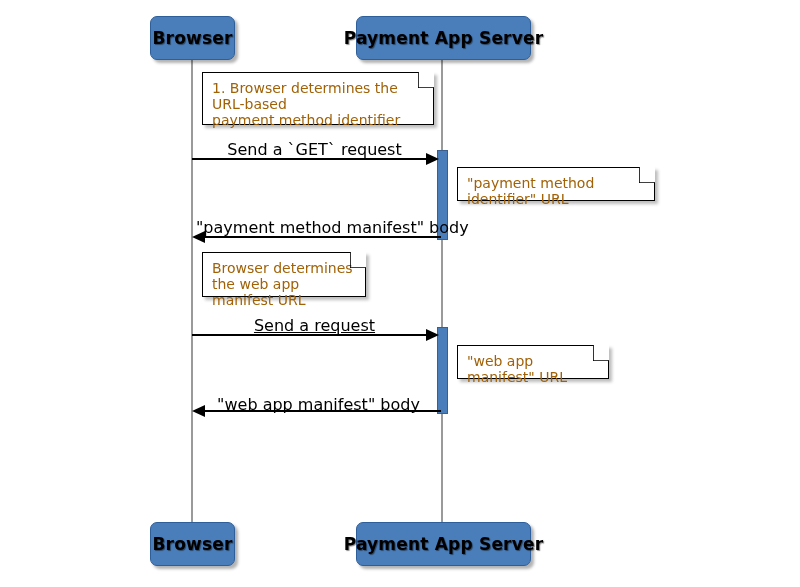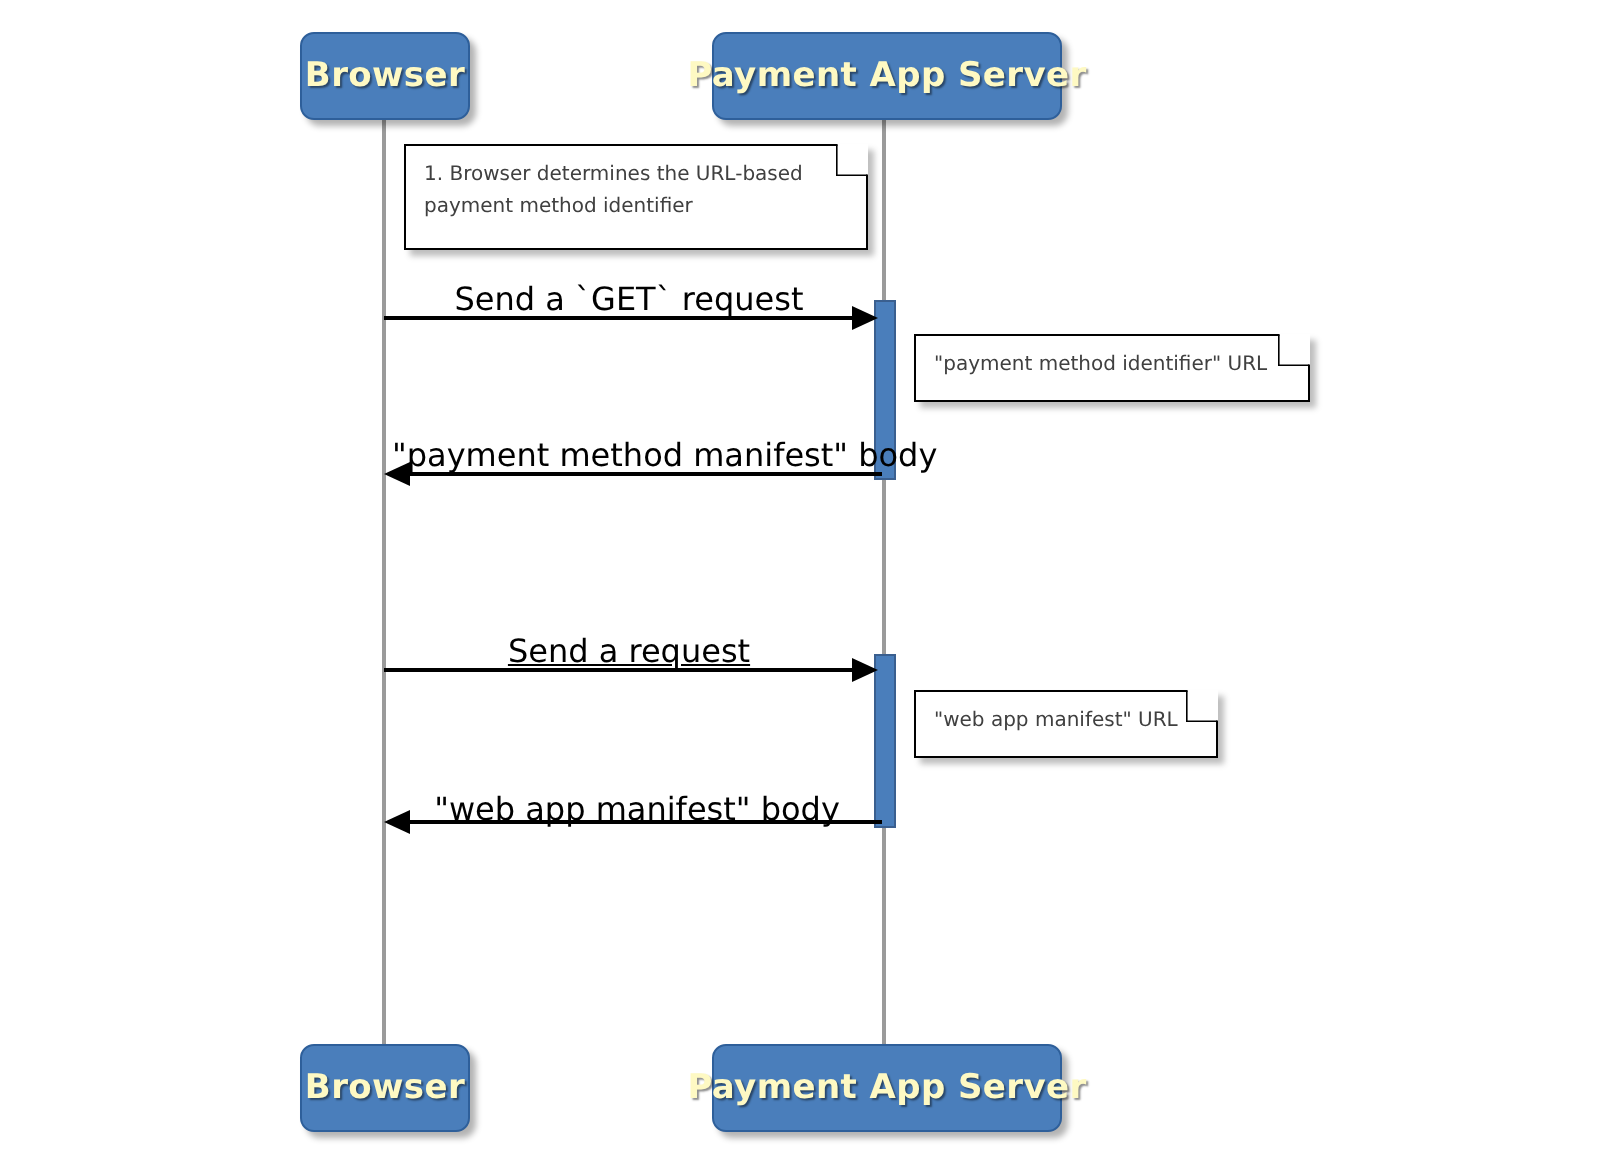--- a/index.html
+++ b/index.html
@@ -34,21 +34,21 @@
     background: #4a7ebb;
     border: 1px solid #2e5f9a;
     border-radius: 7px;
     box-shadow: 3px 3px 3px rgba(0,0,0,0.30);
     display: flex;
     align-items: center;
     justify-content: center;
     box-sizing: border-box;
   }
   .participant .p-label {
-    color: #fef9c3;
+    color: #000000;
     font-size: 17px;
     font-weight: bold;
     letter-spacing: 0.2px;
     text-shadow: 1px 1px 1px rgba(0,0,0,0.45);
     white-space: nowrap;
   }
 
   
   .activation {
     position: absolute;
@@ -88,23 +88,23 @@
   
   .note {
     position: absolute;
     background: #ffffff;
     border: 1px solid #000000;
     box-sizing: border-box;
     box-shadow: 3px 3px 3px rgba(0,0,0,0.26);
     padding: 7px 9px 6px 9px;
   }
   .note .note-text {
-    font-size: 10px;
+    font-size: 14px;
     line-height: 16px;
-    color: #404040;
+    color: #a16207;
     white-space: pre-line;
     display: block;
   }
   .note .dogear-line {
     position: absolute;
     top: -1px;
     right: -1px;
     width: 16px;
     height: 16px;
     pointer-events: none;
@@ -146,20 +146,28 @@
       <polygon points="0,0 16,0 16,16" fill="#ffffff"></polygon>
       <polyline points="0,0 0,16 16,16" fill="none" stroke="#000000" stroke-width="1.6"></polyline>
     </svg>
     <span class="note-text">"payment method identifier" URL</span>
   </div>
 
   <div class="msg-label" style="left:196px; top:218px; width:245px;">"payment method manifest" body</div>
   <div class="message" style="left:196px; top:236px; width:245px;"></div>
   <div class="arrowhead left" style="left:192px; top:231px;"></div>
 
+  <div class="note" style="left:202px; top:252px; width:164px; height:45px;">
+    <svg class="dogear-line" viewBox="0 0 16 16">
+      <polygon points="0,0 16,0 16,16" fill="#ffffff"></polygon>
+      <polyline points="0,0 0,16 16,16" fill="none" stroke="#000000" stroke-width="1.6"></polyline>
+    </svg>
+    <span class="note-text">Browser determines
+the web app manifest URL</span>
+  </div>
 
   <div class="activation" style="left:437px; top:327px; width:11px; height:87px;"></div>
 
   <div class="msg-label" style="left:192px; top:316px; width:245px;text-decoration:underline;">Send a request</div>
   <div class="message" style="left:192px; top:334px; width:237px;"></div>
   <div class="arrowhead right" style="left:426px; top:329px;"></div>
 
   <div class="note" style="left:457px; top:345px; width:152px; height:34px;">
     <svg class="dogear-line" viewBox="0 0 16 16">
       <polygon points="0,0 16,0 16,16" fill="#ffffff"></polygon>

